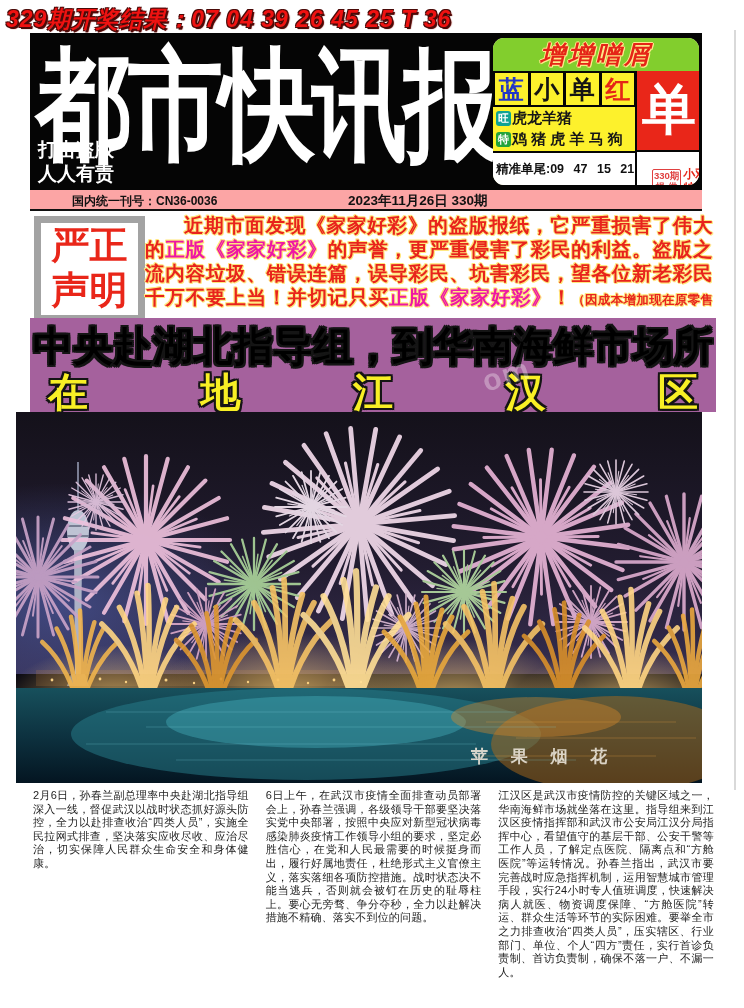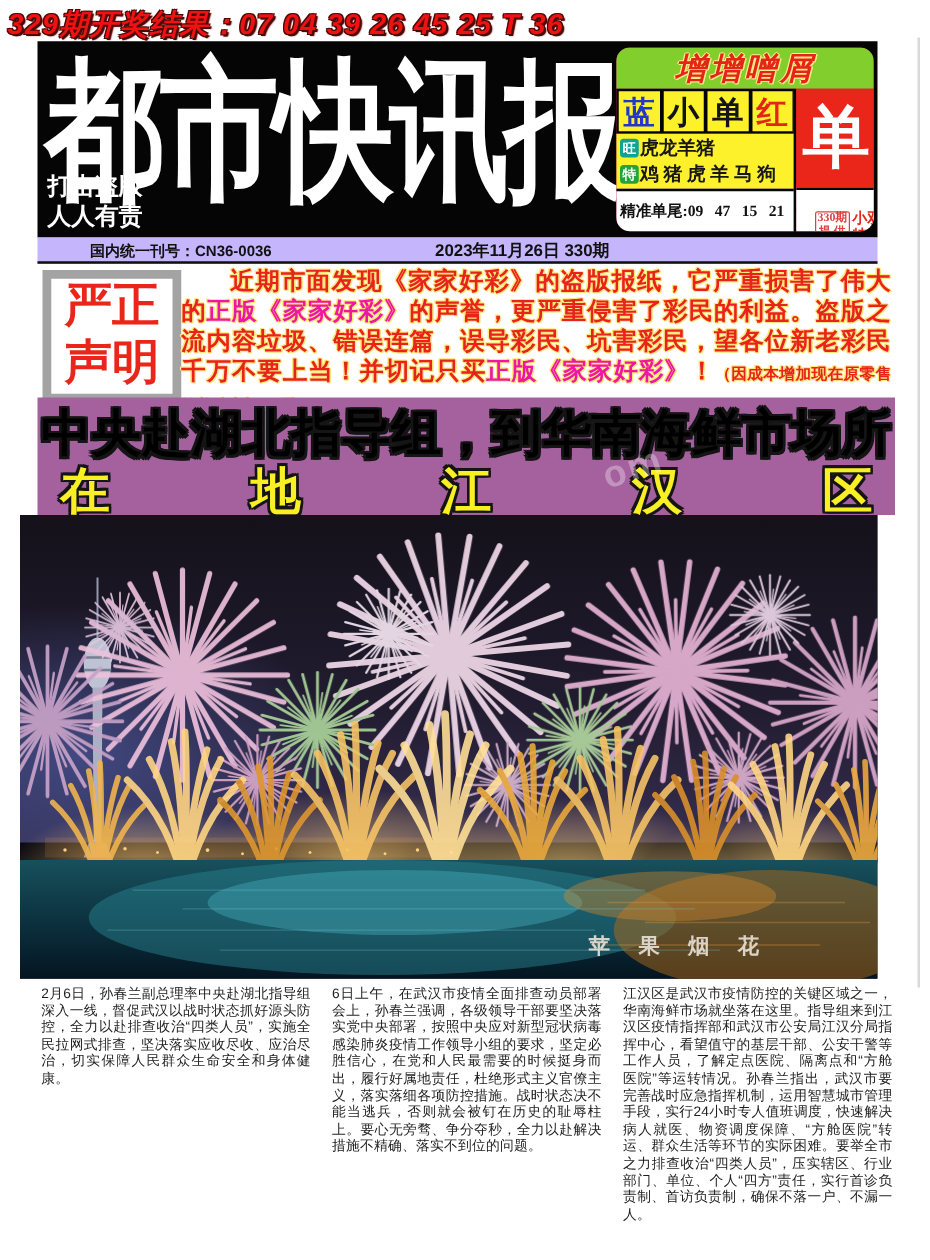--- a/index.html
+++ b/index.html
@@ -11,22 +11,22 @@
     color:#ef1211;letter-spacing:1px;white-space:nowrap;
     text-shadow:1.5px 1.5px 0 #4a0a08,-1px -1px 0 #4a0a08,1px -1px 0 #4a0a08,-1px 1px 0 #4a0a08,2px 2px 1px #7a1510;}
 
   
   .masthead{position:absolute;left:30px;top:33px;width:672px;height:157px;background:#050505;}
   .np-title{position:absolute;left:6px;top:12px;width:478px;font-size:95px;font-weight:900;color:#ffffff;
     line-height:1;letter-spacing:-3px;white-space:nowrap;transform:scaleY(1.28);transform-origin:top left;}
   .slogan{position:absolute;left:8px;bottom:3px;color:#ffffff;font-size:19px;font-weight:bold;line-height:1.3;}
 
   
-  .panel{position:absolute;right:3px;top:5px;width:206px;height:147px;background:#be185d;
-    border-radius:11px;overflow:hidden;display:flex;flex-direction:column;font-family:Liberation Serif, serif;}
+  .panel{position:absolute;right:3px;top:5px;width:206px;height:147px;background:#fef9c3;
+    border-radius:11px;overflow:hidden;display:flex;flex-direction:column;}
   .panel-header{height:37px;background:#82ce2d;display:flex;align-items:center;justify-content:center;
     font-size:25px;font-weight:900;font-style:italic;color:#e52517;letter-spacing:3px;
     text-shadow:1px 0 0 #ffe98a,-1px 0 0 #ffe98a,0 1px 0 #ffe98a,0 -1px 0 #ffe98a,1px 1px 0 #ffe98a;}
   .panel-body{flex:1;display:flex;}
   .panel-left{width:142px;display:flex;flex-direction:column;}
   .cell-row{height:36px;display:flex;background:#050505;}
   .cell{flex:1;background:#fdf12c;margin:2px 1px 2px 2px;display:flex;align-items:center;justify-content:center;
     font-size:25px;font-weight:900;}
   .c-blue{color:#2236c8;}.c-black{color:#141414;}.c-red{color:#e52517;}
   .zodiac-block{height:42px;background:#fdf12c;padding:1px 3px;display:flex;flex-direction:column;justify-content:space-evenly;}
@@ -41,21 +41,21 @@
   .trow .nums{word-spacing:6px;}
   .panel-right{width:64px;display:flex;flex-direction:column;border-left:2px solid #050505;}
   .big-odd{height:79px;background:#e92619;color:#fff;display:flex;align-items:center;justify-content:center;
     font-size:54px;font-weight:bold;}
   .provide{flex:1;background:#fff;border-top:2px solid #050505;display:flex;align-items:center;padding:15px;}
   .issue-box{border:1px solid #e04040;color:#e04040;border-radius:2px;font-size:9.5px;font-weight:bold;
     line-height:1.25;padding:0 1px;text-align:center;white-space:nowrap;}
   .side-tip{color:#e52517;font-size:12px;font-weight:bold;line-height:1.2;margin-left:2px;white-space:nowrap;}
 
   
-  .date-strip{position:absolute;left:30px;top:190px;width:672px;height:19px;background:#c4b5fd;
+  .date-strip{position:absolute;left:30px;top:190px;width:672px;height:19px;background:#fca5a5;
     border-bottom:2px solid #101010;}
   .serial{position:absolute;left:42px;top:3px;font-size:12px;font-weight:bold;color:#111;}
   .date-issue{position:absolute;left:318px;top:2px;font-size:13.5px;color:#111;font-weight:bold;}
 
   
   .decl-box{position:absolute;left:34px;top:216px;width:97px;height:92px;border:7px solid #a3a3a3;
     color:#e92619;font-size:38px;font-weight:900;text-align:center;line-height:1.18;background:#fff;}
   .decl-text{position:absolute;left:145px;top:213px;width:568px;font-size:19.5px;font-weight:900;
     line-height:24px;text-align:justify;text-indent:2em;letter-spacing:.5px;
     text-shadow:1px 0 0 #ffe77d,-1px 0 0 #ffe77d,0 1px 0 #ffe77d,0 -1px 0 #ffe77d,1px 1px 0 #ffe77d,-1px -1px 0 #ffe77d;}

